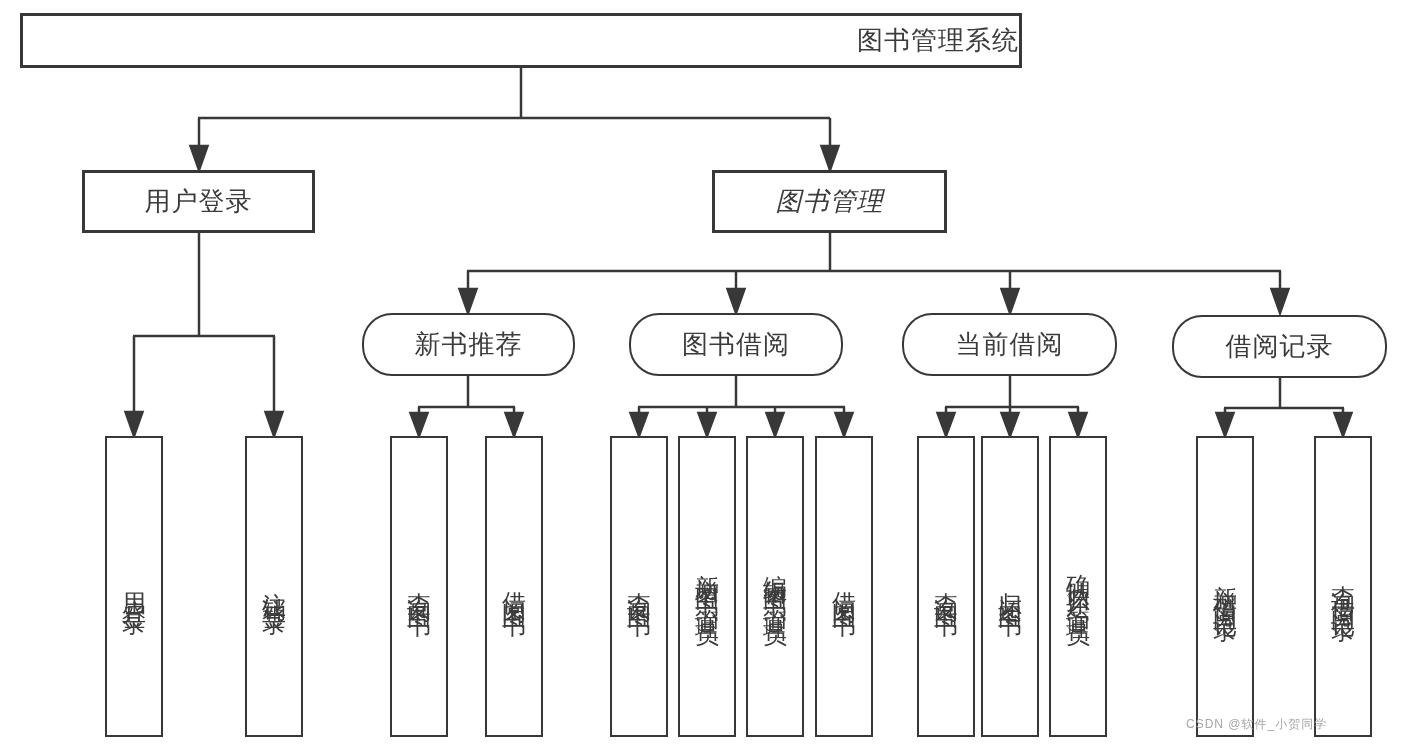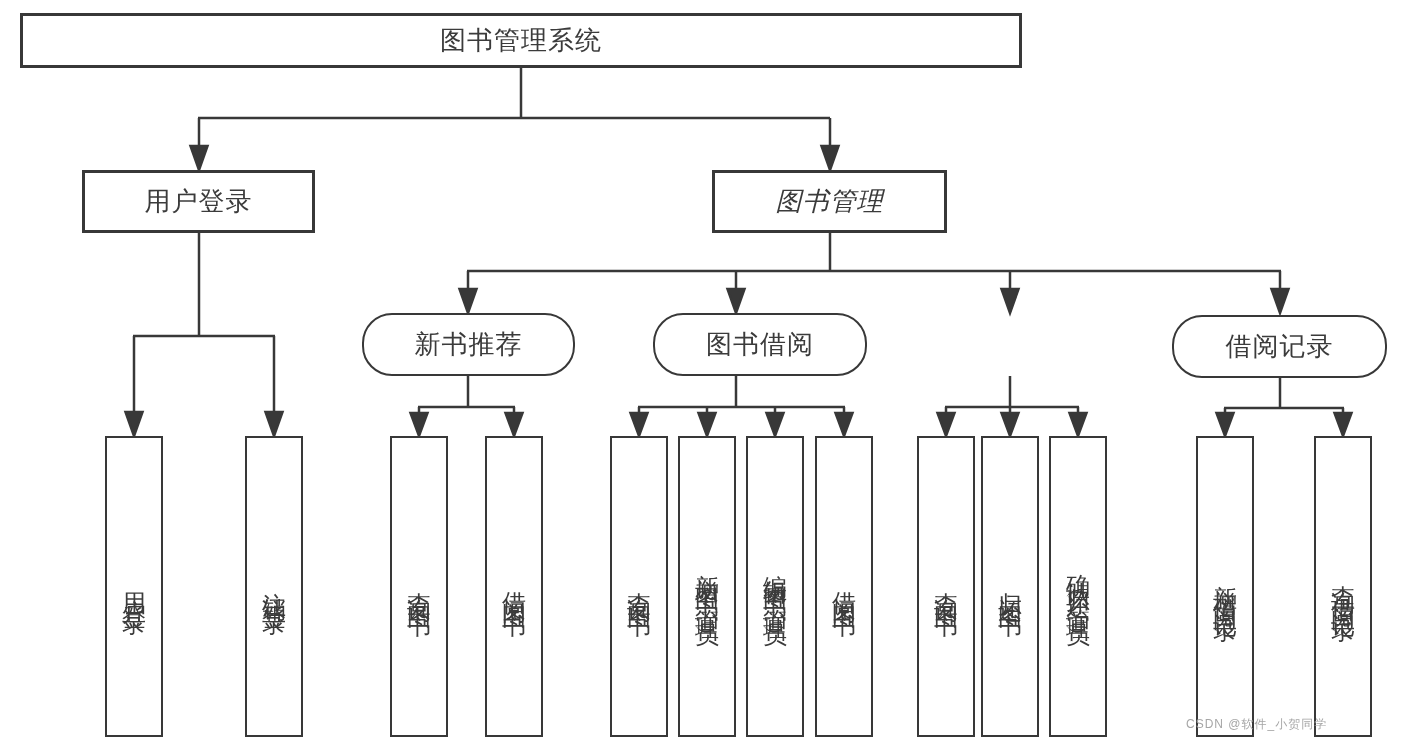--- a/index.html
+++ b/index.html
@@ -120,36 +120,39 @@
     <g>
       <line x1="1280" y1="376" x2="1280" y2="408"></line>
       <line x1="1224" y1="408" x2="1344" y2="408"></line>
       <line x1="1225" y1="408" x2="1225" y2="415"></line>
       <polygon points="1216.5,413 1233.5,413 1225,436"></polygon>
       <line x1="1343" y1="408" x2="1343" y2="415"></line>
       <polygon points="1334.5,413 1351.5,413 1343,436"></polygon>
     </g>
   </svg>
 
-  <div class="node root" style="left:20px; top:13px; width:1002px; height:55px;">
+  <div class="node root" style="left:20px; top:13px; width:1002px; height:55px;justify-content:flex-end;">
     <span class="lbl">图书管理系统</span>
   </div>
 
   <div class="node l2" style="left:82px; top:170px; width:233px; height:63px;">
     <span class="lbl">用户登录</span>
   </div>
   <div class="node l2" style="left:712px; top:170px; width:235px; height:63px;font-style:italic;">
     <span class="lbl">图书管理</span>
   </div>
 
   <div class="node l3" style="left:362px; top:313px; width:213px; height:63px;">
     <span class="lbl">新书推荐</span>
   </div>
-  <div class="node l3" style="left:629px; top:313px; width:214px; height:63px;margin-left:24px;">
+  <div class="node l3" style="left:629px; top:313px; width:214px; height:63px;">
     <span class="lbl">图书借阅</span>
+  </div>
+  <div class="node l3" style="left:902px; top:313px; width:215px; height:63px;">
+    <span class="lbl">当前借阅</span>
   </div>
   <div class="node l3" style="left:1172px; top:315px; width:215px; height:63px;">
     <span class="lbl">借阅记录</span>
   </div>
 
   <div class="node leaf" style="left:105px; top:436px; width:58px; height:301px;">
     <span class="vlbl">用户登录</span>
   </div>
   <div class="node leaf" style="left:245px; top:436px; width:58px; height:301px;">
     <span class="vlbl">注销登录</span>

